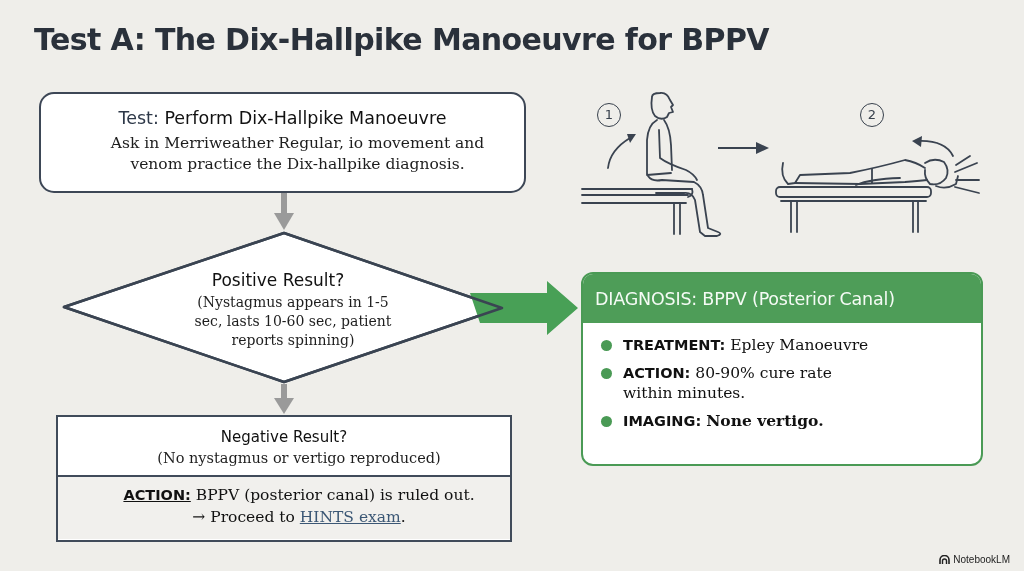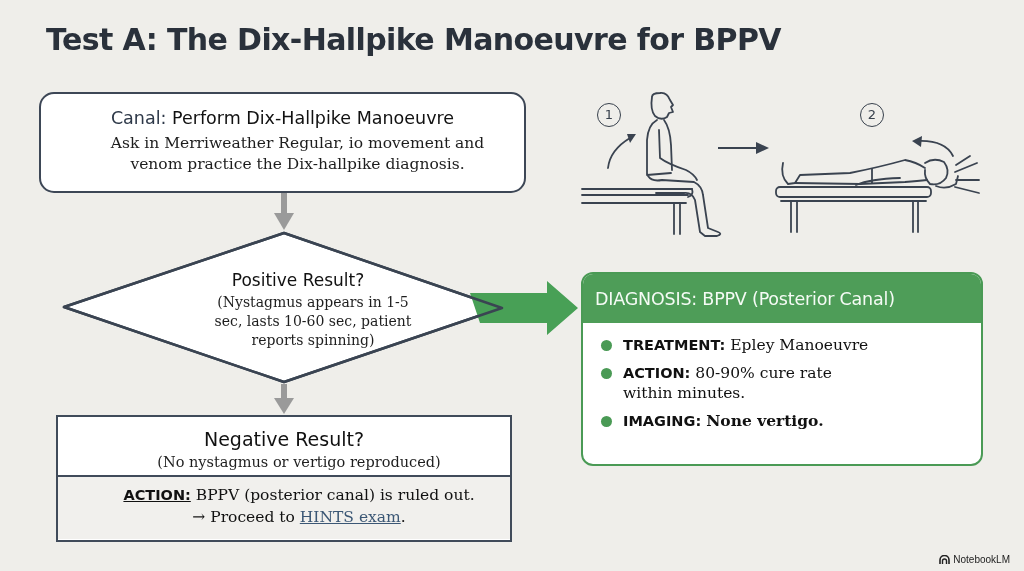--- a/index.html
+++ b/index.html
@@ -4,21 +4,21 @@
 <style>
   html, body { margin: 0; padding: 0; }
   body {
     width: 1024px; height: 571px; overflow: hidden;
     background: #efeeea;
     position: relative;
     font-family: "Liberation Sans", "DejaVu Sans", sans-serif;
     color: #1c1f24;
   }
   .title {
-    position: absolute; left: 46px; top: 22px;
+    position: absolute; left: 34px; top: 22px;
     font-family: "DejaVu Sans", sans-serif;
     font-weight: bold; font-size: 30px; letter-spacing: -0.6px;
     color: #2a313b;
     white-space: nowrap;
   }
   .serif { font-family: "DejaVu Serif", "Liberation Serif", serif; padding-left: 30px; }
   .test-box {
     position: absolute; left: 39px; top: 92px; width: 487px; height: 101px;
     box-sizing: border-box;
     border: 2.5px solid #3d4756; border-radius: 15px;
@@ -28,34 +28,34 @@
   .test-box .head {
     margin-top: 14px; font-size: 17.5px; color: #111;
     font-family: "DejaVu Sans", sans-serif;
   }
   .test-box .head .lbl { color: #2d3848; }
   .test-box .body {
     margin-top: 5px; font-size: 15.5px; line-height: 21px; color: #1d1d1d;
   }
   svg.layer { position: absolute; left: 0; top: 0; }
   .diamond-text {
-    position: absolute; left: 164px; top: 270px; width: 268px;
+    position: absolute; left: 144px; top: 270px; width: 268px;
     text-align: center;
   }
   .diamond-text .q {
     font-family: "DejaVu Sans", sans-serif; font-size: 17px; color: #111;
   }
   .diamond-text .d { font-size: 14px; line-height: 19px; margin-top: 3px; color: #1e1e1e; }
   .neg-box {
     position: absolute; left: 56px; top: 415px; width: 456px; height: 127px;
     box-sizing: border-box; border: 2.5px solid #404b5a; background: #fff;
     text-align: center;
   }
   .neg-top { height: 60px; border-bottom: 2.5px solid #404b5a; box-sizing: border-box; }
-  .neg-top .q { font-family: "DejaVu Sans", sans-serif; font-size: 19px; padding-top: 11px; color: #111; }
+  .neg-top .q { font-family: "DejaVu Sans", sans-serif; font-size: 15px; padding-top: 11px; color: #111; }
   .neg-top .d { font-size: 14.5px; margin-top: 4px; color: #1e1e1e; }
   .neg-bottom { background: #f1f0ed; height: 62px; padding-top: 9px; box-sizing: border-box; }
   .neg-bottom .l1 { font-size: 15.5px; color: #111; }
   .neg-bottom .l1 .lbl { font-family: "DejaVu Sans", sans-serif; font-weight: bold; font-size: 14.5px; text-decoration: underline; }
   .neg-bottom .l2 { font-size: 15.5px; margin-top: 4px; color: #111; }
   .neg-bottom a { color: #3b5775; text-decoration: underline; }
   .diag-box {
     position: absolute; left: 581px; top: 272px; width: 402px; height: 194px;
     box-sizing: border-box; border: 2.5px solid #4a9a55; border-radius: 12px;
     background: #fff; overflow: hidden;
@@ -154,21 +154,21 @@
     <path d="M953 156 Q945 140 918 141"></path>
   </g>
   <polygon points="912,141 922,136 921,147" fill="#3a4350"></polygon>
 </svg>
 
 <div class="step-num" style="left:597px; top:103px;">1</div>
 <div class="step-num" style="left:860px; top:103px;">2</div>
 
 <div class="test-box">
   <div class="head">
-    <span class="lbl">Canal:</span>
+    <span class="lbl">Test:</span>
     <span>Perform Dix-Hallpike Manoeuvre</span>
   </div>
   <div class="body serif">
     <div>Ask in Merriweather Regular, io movement and</div>
     <div>venom practice the Dix-hallpike diagnosis.</div>
   </div>
 </div>
 
 <div class="diamond-text">
   <div class="q">Positive Result?</div>

